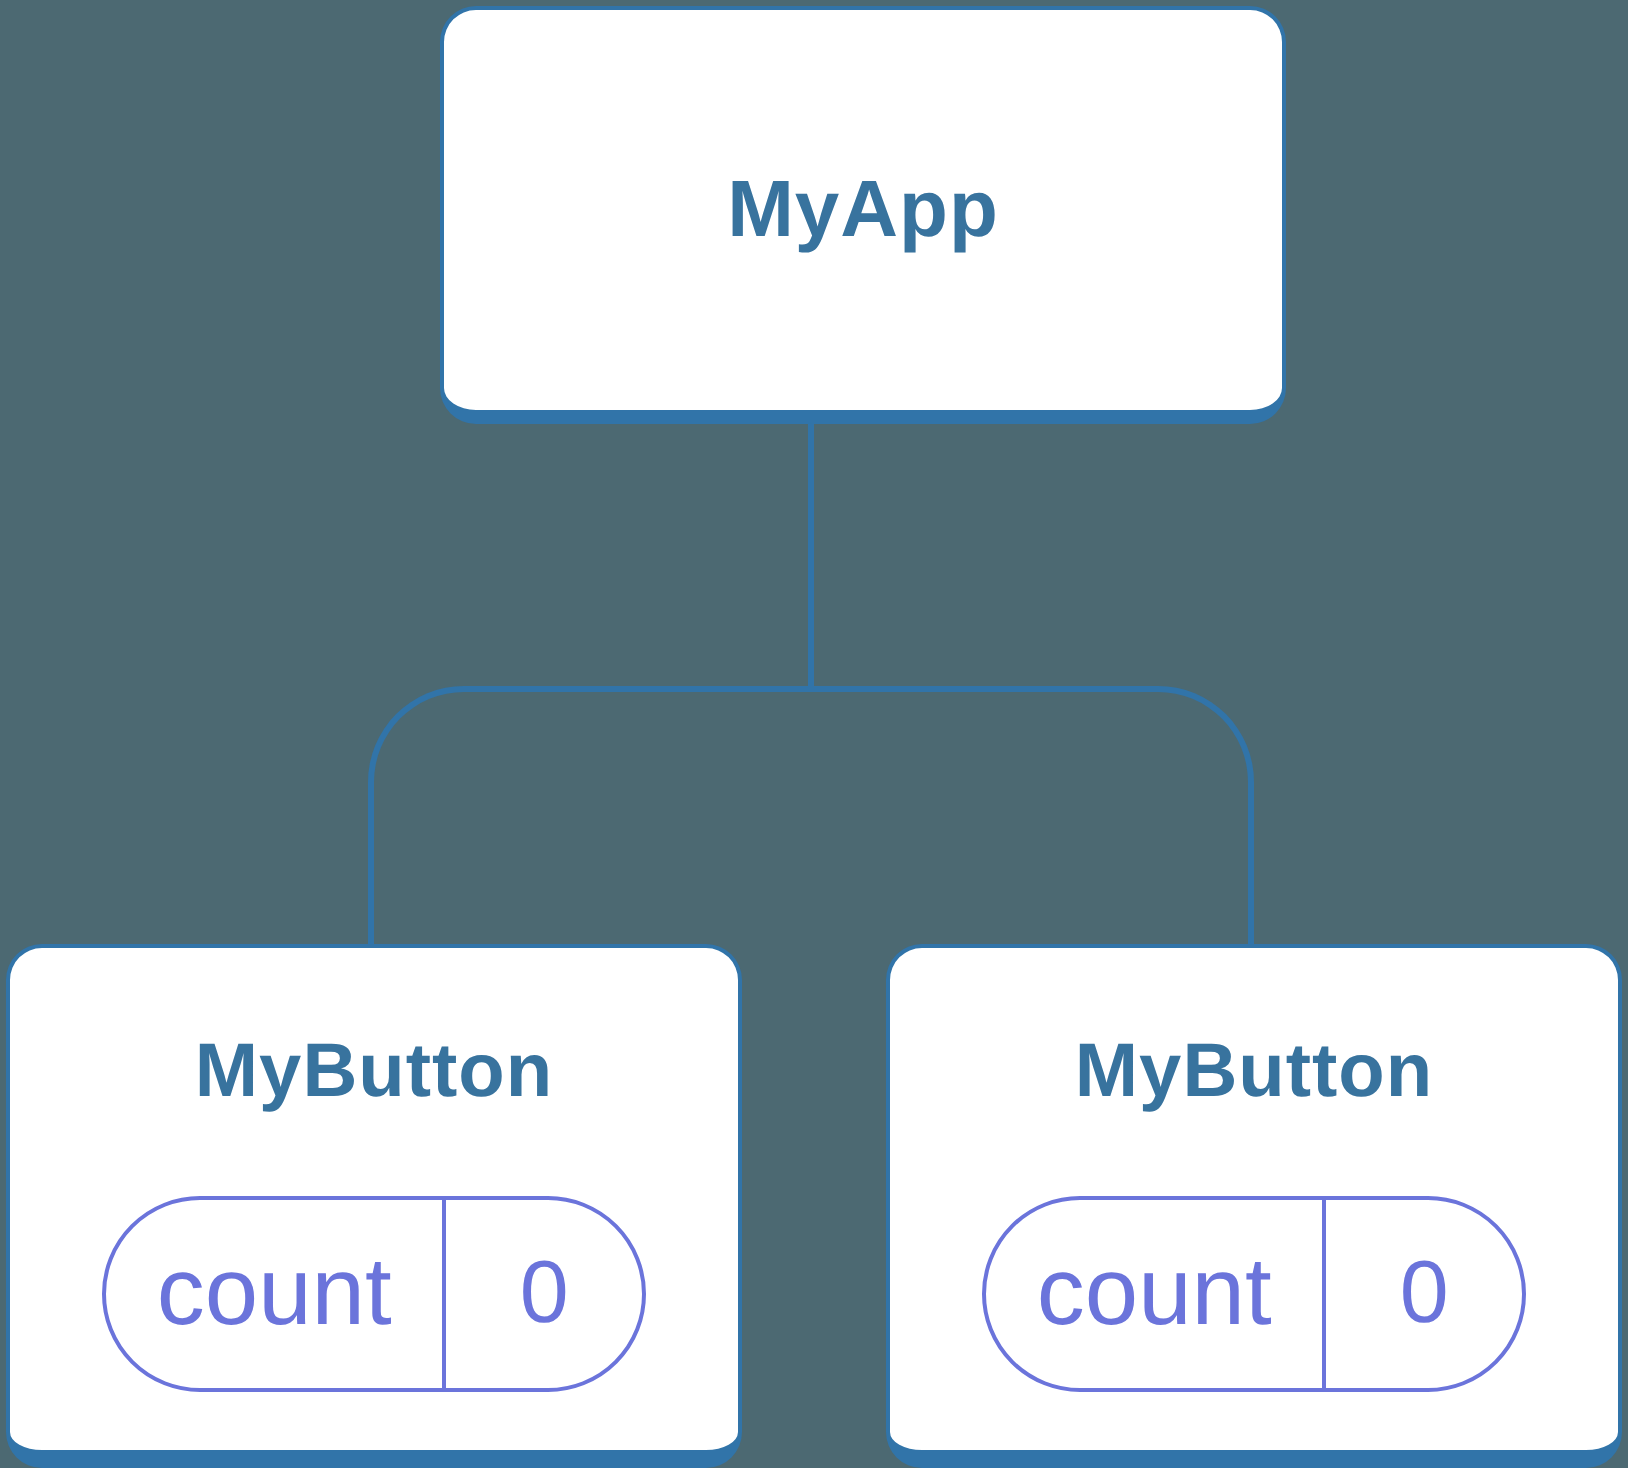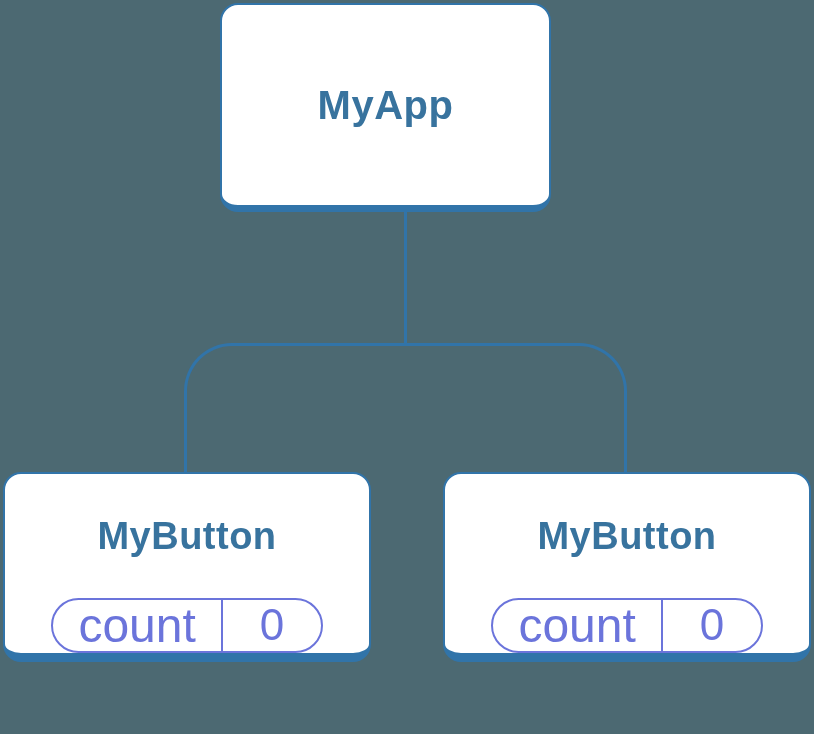--- a/index.html
+++ b/index.html
@@ -18,29 +18,29 @@
     border: 2.5px solid var(--line, #3174A9);
     border-radius: 18px;
     display: flex;
     flex-direction: column;
     align-items: center;
     z-index: 2;
   }
   .root-card {
     left: 220px;
     top: 3px;
-    width: 331px;
+    width: 423px;
     height: 209px;
     border-bottom-width: 7px;
     justify-content: center;
   }
   .child-card {
     top: 472px;
     width: 368px;
-    height: 190px;
+    height: 262px;
     border-bottom-width: 9px;
     gap: 11px;
   }
   .child-card.left  { left: 3px; }
   .child-card.right { left: 443px; }
   .card-title {
     color: var(--title, #38739E);
     font-weight: 700;
     font-size: 40px;
     letter-spacing: 0.5px;

